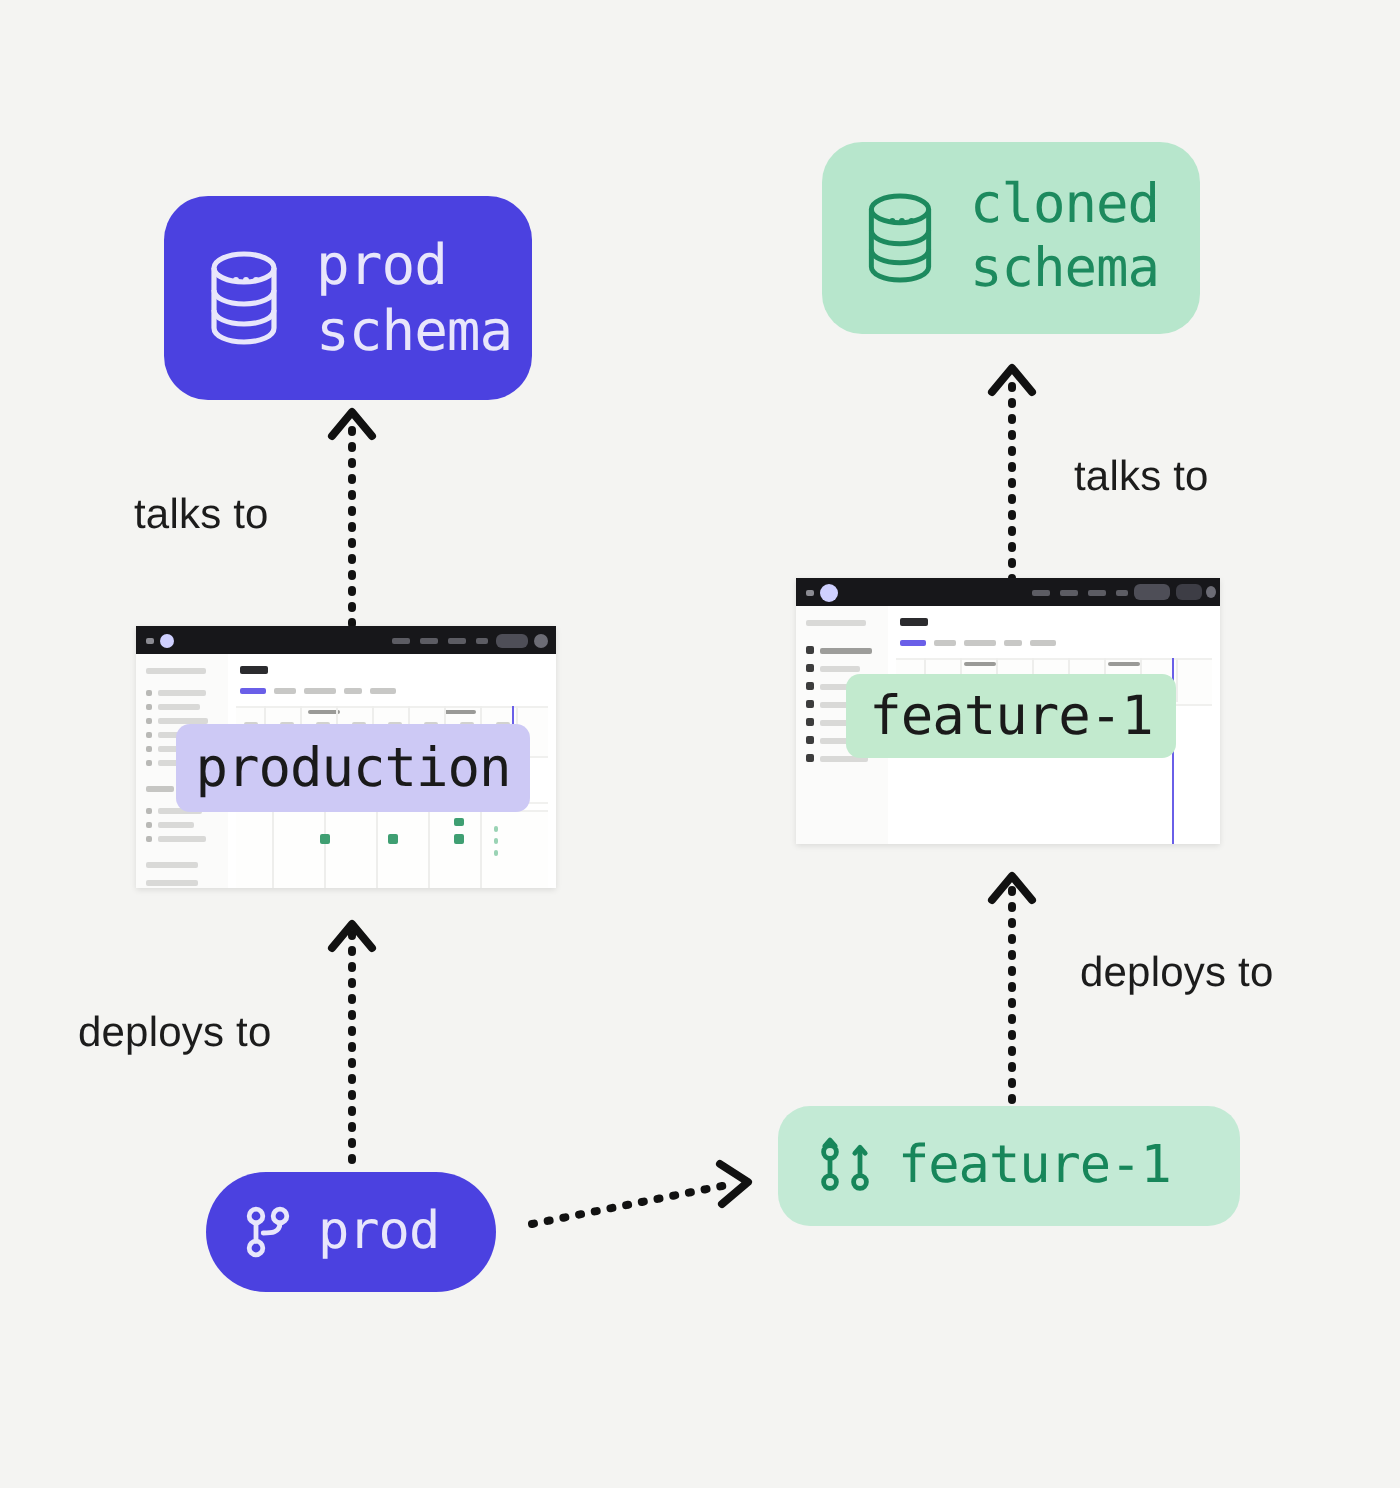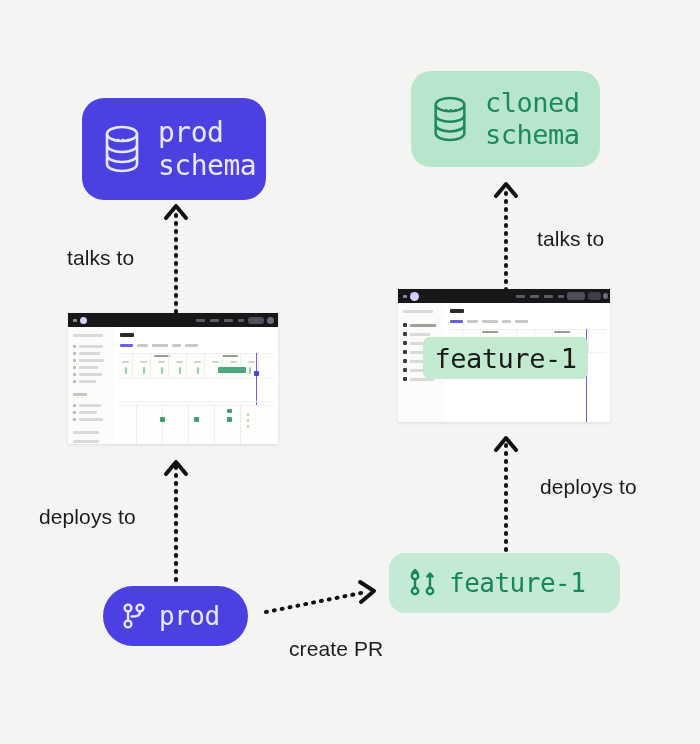--- a/index.html
+++ b/index.html
@@ -311,21 +311,20 @@
       </svg>
     </span>
     <span class="node-text">cloned
 schema</span>
   </div>
 
   <div class="annotation" id="label-talks-to-left">talks to</div>
   <div class="annotation" id="label-talks-to-right">talks to</div>
   <div class="annotation" id="label-deploys-to-left">deploys to</div>
   <div class="annotation" id="label-deploys-to-right">deploys to</div>
-  <div class="annotation" id="label-create-pr">create PR</div>
 
   <div class="mockup" id="mockup-production">
     <div class="mk-topbar"></div>
     <div class="mk-chip light" style="left:5px;  top:6px;  width:4px;"></div>
     <div class="mk-dot" style="left:12px; top:4px;  width:7px; height:7px; background:#cfd0ff;"></div>
     <div class="mk-chip" style="left:128px; top:6px; width:9px;"></div>
     <div class="mk-chip" style="left:142px; top:6px; width:9px;"></div>
     <div class="mk-chip" style="left:156px; top:6px; width:9px;"></div>
     <div class="mk-chip" style="left:170px; top:6px; width:6px;"></div>
     <div class="mk-dot" style="left:180px; top:4px; width:16px; height:7px; border-radius:3px; background:#4e4e57;"></div>
@@ -404,20 +403,21 @@
       <div class="mk-sq" style="left:46px;  top:90px;  width:5px; height:5px;"></div>
       <div class="mk-sq" style="left:80px;  top:90px;  width:5px; height:5px;"></div>
       <div class="mk-sq" style="left:113px; top:82px;  width:5px; height:4px;"></div>
       <div class="mk-sq" style="left:113px; top:90px;  width:5px; height:5px;"></div>
       <div class="mk-sq" style="left:133px; top:86px;  width:2px; height:3px; background:#9ad3b4;"></div>
       <div class="mk-sq" style="left:133px; top:92px;  width:2px; height:3px; background:#9ad3b4;"></div>
       <div class="mk-sq" style="left:133px; top:98px;  width:2px; height:3px; background:#9ad3b4;"></div>
     </div>
   </div>
 
+  <div class="mk-badge" id="badge-production">production</div>
 
   <div class="mockup" id="mockup-feature">
     <div class="mk-topbar"></div>
     <div class="mk-chip light" style="left:5px;  top:6px;  width:4px;"></div>
     <div class="mk-dot" style="left:12px; top:3px;  width:9px; height:9px; background:#cfd0ff;"></div>
     <div class="mk-chip" style="left:118px; top:6px; width:9px;"></div>
     <div class="mk-chip" style="left:132px; top:6px; width:9px;"></div>
     <div class="mk-chip" style="left:146px; top:6px; width:9px;"></div>
     <div class="mk-chip" style="left:160px; top:6px; width:6px;"></div>
     <div class="mk-dot" style="left:169px; top:3px; width:18px; height:8px; border-radius:3px; background:#4e4e57;"></div>

